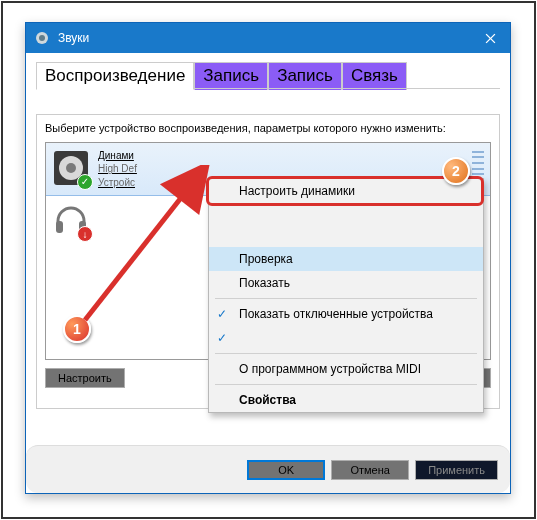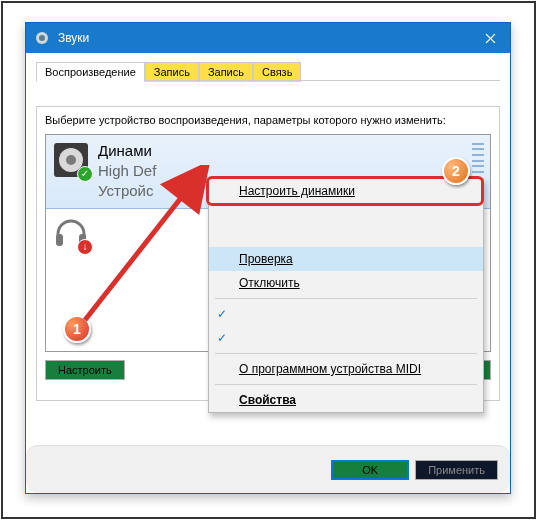--- a/index.html
+++ b/index.html
@@ -10,56 +10,56 @@
     .window { position:absolute; left:25px; top:22px; width:486px; height:472px; background:#fff; border:1px solid #0d64b8; box-shadow:0 4px 10px rgba(0,0,0,.25); }
 
     .titlebar { height:30px; background:#1979ca; color:#fff; display:flex; align-items:center; padding:0 8px; }
     .titlebar .app-icon { width:16px; height:16px; margin-right:8px; display:flex; align-items:center; justify-content:center; }
     .titlebar .title { font-size:12px; flex:1; }
     .titlebar .close { width:40px; height:30px; display:flex; align-items:center; justify-content:center; margin-right:-8px; }
     .close svg { stroke:#fff; }
 
     .client { position:absolute; top:30px; left:0; right:0; bottom:0; background:#fff; }
 
-    .tabstrip { display:flex; padding:8px 10px 0 10px; font-size:11px; position:relative; }
-    .tabstrip .tab { border:1px solid #ccc; border-bottom:none; background:#fde047; padding:3px 8px; margin-right:0; position:relative; top:1px; cursor:default; }
+    .tabstrip { display:flex; padding:8px 10px 0 10px; font-size:17px; position:relative; }
+    .tabstrip .tab { border:1px solid #ccc; border-bottom:none; background:#8b5cf6; padding:3px 8px; margin-right:0; position:relative; top:1px; cursor:default; }
     .tabstrip .tab.active { background:#fff; z-index:2; border-bottom:1px solid #fff; }
     .tab-underline { position:absolute; left:10px; right:10px; bottom:0; height:1px; background:#ccc; z-index:1; }
 
     .group { margin:25px 10px; border:1px solid #ccc; padding:6px 8px 20px 8px; font-size:11px; }
     .group .caption { margin-bottom:6px; line-height:1.35; }
 
     .device-list { border:1px solid #999; height:218px; background:#fff; position:relative; overflow:hidden; }
 
     .device { display:flex; align-items:flex-start; padding:6px; gap:8px; }
     .device.selected { background:linear-gradient(#e9f2fb,#d8e9fa); border:1px solid #94bde9; margin:-1px; }
     .dev-icon { width:38px; height:38px; position:relative; flex:0 0 38px; }
     .dev-icon .badge { position:absolute; right:-3px; bottom:-3px; width:16px; height:16px; border-radius:50%; border:1.5px solid #fff; display:flex; align-items:center; justify-content:center; font-size:10px; color:#fff; }
     .badge.ok { background:#2ca52c; }
     .badge.err { background:#d9302c; }
-    .dev-text { font-size:15px; line-height:1.35; }
+    .dev-text { font-size:10px; line-height:1.35;text-decoration:underline; }
     .dev-text .name { font-weight:400; color:#000; }
     .dev-text .sub { color:#666; }
     .dev-text .sub2 { color:#666; }
 
     .level { position:absolute; right:6px; top:8px; width:12px; height:30px; display:flex; flex-direction:column; justify-content:space-between; }
     .level .bar { height:2px; background:#8fb3da; }
 
     .cfg-row { display:flex; gap:6px; margin-top:8px; }
     .cfg-row .spacer { flex:1; }
-    button.win { font-size:11px; background:#15803d; border:1px solid #adadad; padding:3px 12px; min-width:70px; cursor:default; }
+    button.win { font-size:11px; background:#737373; border:1px solid #adadad; padding:3px 12px; min-width:70px; cursor:default; }
     button.win:disabled { color:#888; background:#0f172a; }
     button.win.dropdown::after { content:"▼"; font-size:8px; margin-left:6px; }
 
     .bottom-buttons { position:absolute; left:0; right:0; bottom:0; height:48px; border-top:1px solid #ddd; background:#f0f0f0; display:flex; align-items:center; justify-content:flex-end; gap:6px; padding:0 12px;border-radius:12px; }
     button.win.default { border:1px solid #0078d7; box-shadow:inset 0 0 0 1px #0078d7; }
 
     
     .ctxmenu { position:absolute; width:276px; background:#f2f2f2; border:1px solid #b8b8b8; box-shadow:2px 4px 6px rgba(0,0,0,.25); font-size:12px; left:208px; top:178px; }
-    .ctxmenu .item { display:flex; align-items:center; height:24px; padding:0 10px 0 30px; position:relative;text-decoration:underline; }
+    .ctxmenu .item { display:flex; align-items:center; height:24px; padding:0 10px 0 30px; position:relative; }
     .ctxmenu .item.hover { background:#cde6f7;margin-top:44px; }
     .ctxmenu .item.bold { font-weight:700; }
     .ctxmenu .sep { height:1px; background:#d0d0d0; margin:3px 6px; }
     .ctxmenu .check { position:absolute; left:8px; color:#1979ca; font-size:12px; }
 
     
     .callout { position:absolute; width:28px; height:28px; border-radius:50%; color:#fff; font-size:14px; font-weight:700; display:flex; align-items:center; justify-content:center; border:2px solid #fff; box-shadow:1px 2px 3px rgba(0,0,0,.4); }
     .callout.c1 { background:radial-gradient(circle at 30% 30%,#ff9a5a,#d9302c); }
     .callout.c2 { background:radial-gradient(circle at 30% 30%,#ffb97d,#e0701a); }
 
@@ -143,38 +143,40 @@
       <div class="cfg-row">
         <button class="win">Настроить</button>
         <span class="spacer"></span>
         <button class="win dropdown" disabled="">По умолчанию</button>
         <button class="win">Свойства</button>
       </div>
     </div>
 
     <div class="bottom-buttons">
       <button class="win default" style="min-width:78px">OK</button>
+      <button class="win" style="min-width:78px">Отмена</button>
       <button class="win" style="min-width:78px" disabled="">Применить</button>
     </div>
   </div>
 </div>
 
 <div class="ctxmenu">
   <div class="item">
       <span>Настроить динамики</span>
     </div>
   <div class="item hover">
       <span>Проверка</span>
     </div>
   <div class="item">
-      <span>Отключить</span>
+      <span>Показать</span>
     </div>
   <div class="sep"></div>
   <div class="item">
       <span class="check">✓</span>
+      <span>Показать отключенные устройства</span>
     </div>
   <div class="item">
       <span class="check">✓</span>
     </div>
   <div class="sep"></div>
   <div class="item">
       <span>О программном устройства MIDI</span>
     </div>
   <div class="sep"></div>
   <div class="item bold">

